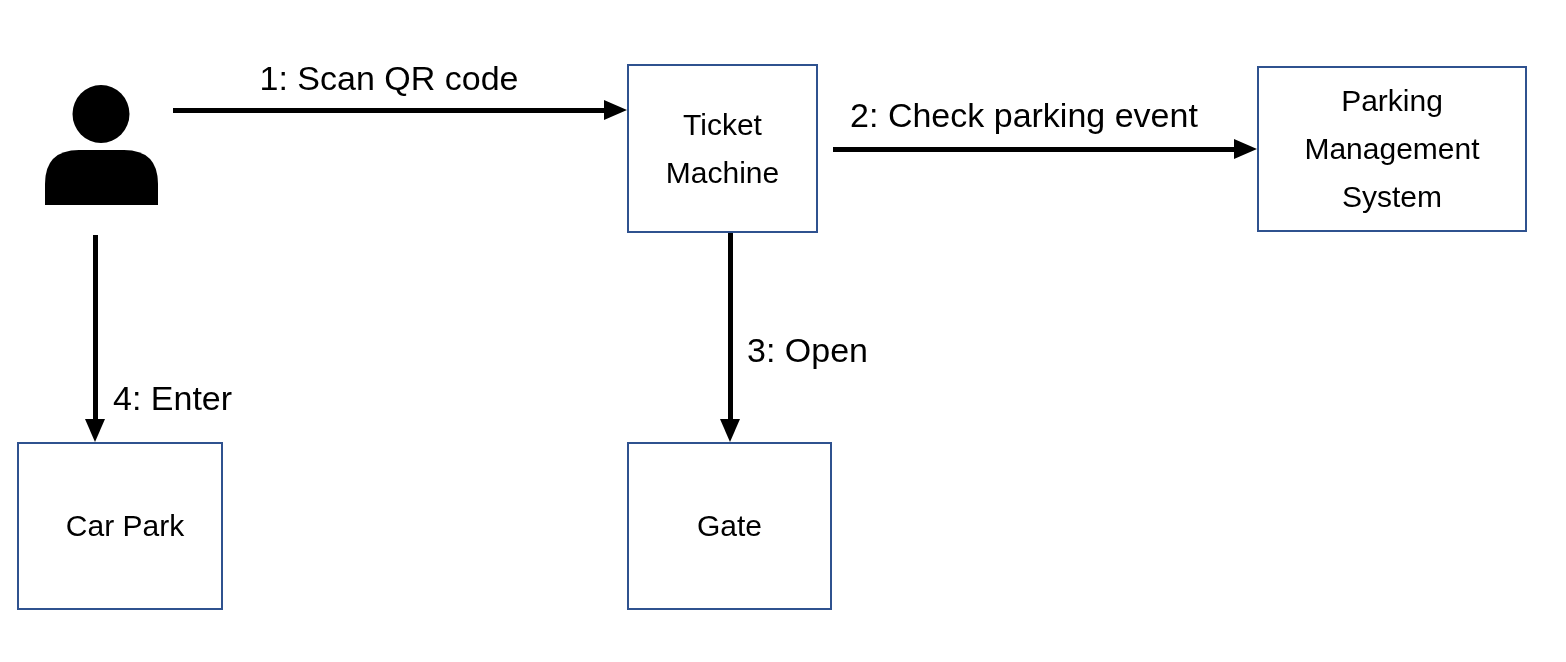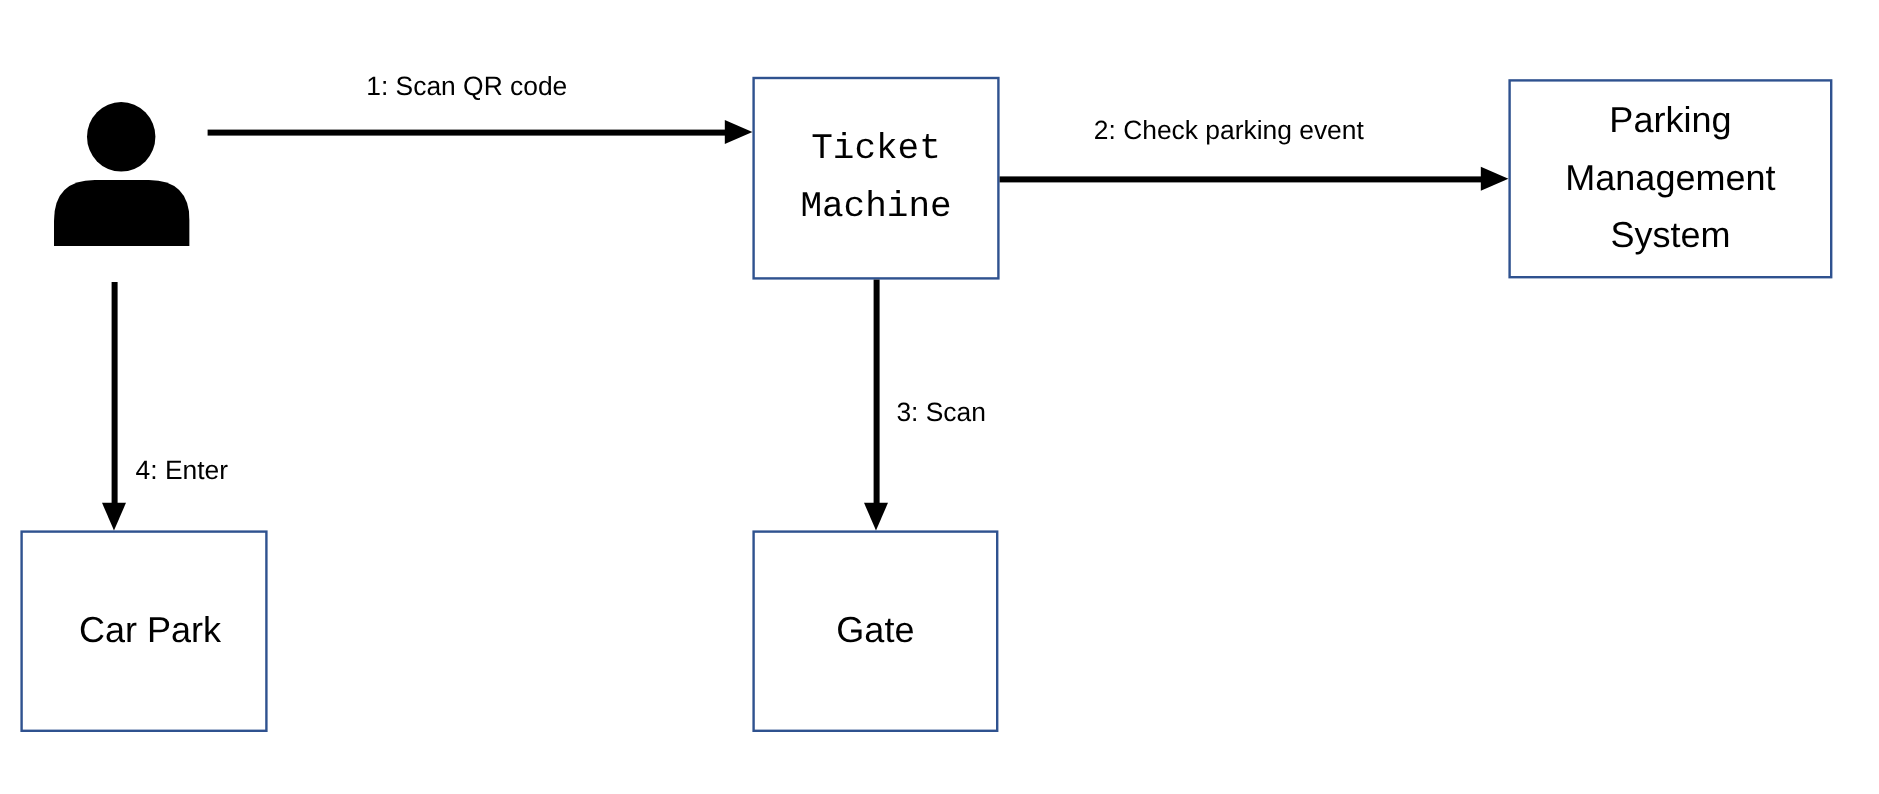--- a/index.html
+++ b/index.html
@@ -23,21 +23,21 @@
     display: flex;
     align-items: center;
     justify-content: center;
     text-align: center;
     color: #000000;
     font-size: 30px;
     line-height: 48px;
     box-sizing: border-box;
     padding: 4px;
   }
-  #box-ticket-machine { left: 627px; top: 64px;  width: 206px; height: 169px; font-family: Liberation Mono, monospace; }
+  #box-ticket-machine { left: 627px; top: 64px;  width: 191px; height: 169px; }
   #box-pms            { left: 1257px; top: 66px; width: 270px; height: 166px; }
   #box-car-park       { left: 17px;  top: 442px; width: 206px; height: 168px; padding-left: 14px; }
   #box-gate           { left: 627px; top: 442px; width: 205px; height: 168px; }
 
   
   .actor {
     position: absolute;
     left: 45px;
     top: 85px;
     width: 113px;
@@ -80,21 +80,21 @@
   #arrow3-line { left: 728px; top: 233px; height: 188px; }
   #arrow3-head { left: 720px; top: 419px; }
   
   #arrow4-line { left: 93px; top: 235px; height: 186px; }
   #arrow4-head { left: 85px; top: 419px; }
 
   
   .edge-label {
     position: absolute;
     color: #000000;
-    font-size: 22px;
+    font-size: 34px;
     white-space: nowrap;
   }
   #label1 { left: 173px; top: 59px; width: 432px; text-align: center; }
   #label2 { left: 812px; top: 96px; width: 424px; text-align: center; }
   #label3 { left: 747px; top: 331px; }
   #label4 { left: 113px; top: 331px; margin-top: 48px; }
 </style>
 </head>
 <body>
 
@@ -126,19 +126,19 @@
   <div class="arrow-line-h" id="arrow1-line"></div>
   <div class="arrow-head-right" id="arrow1-head"></div>
   <div class="edge-label" id="label1">1: Scan QR code</div>
 
   <div class="arrow-line-h" id="arrow2-line"></div>
   <div class="arrow-head-right" id="arrow2-head"></div>
   <div class="edge-label" id="label2">2: Check parking event</div>
 
   <div class="arrow-line-v" id="arrow3-line"></div>
   <div class="arrow-head-down" id="arrow3-head"></div>
-  <div class="edge-label" id="label3">3: Scan</div>
+  <div class="edge-label" id="label3">3: Open</div>
 
   <div class="arrow-line-v" id="arrow4-line"></div>
   <div class="arrow-head-down" id="arrow4-head"></div>
   <div class="edge-label" id="label4">4: Enter</div>
 
 </div>
 
 </body></html>

